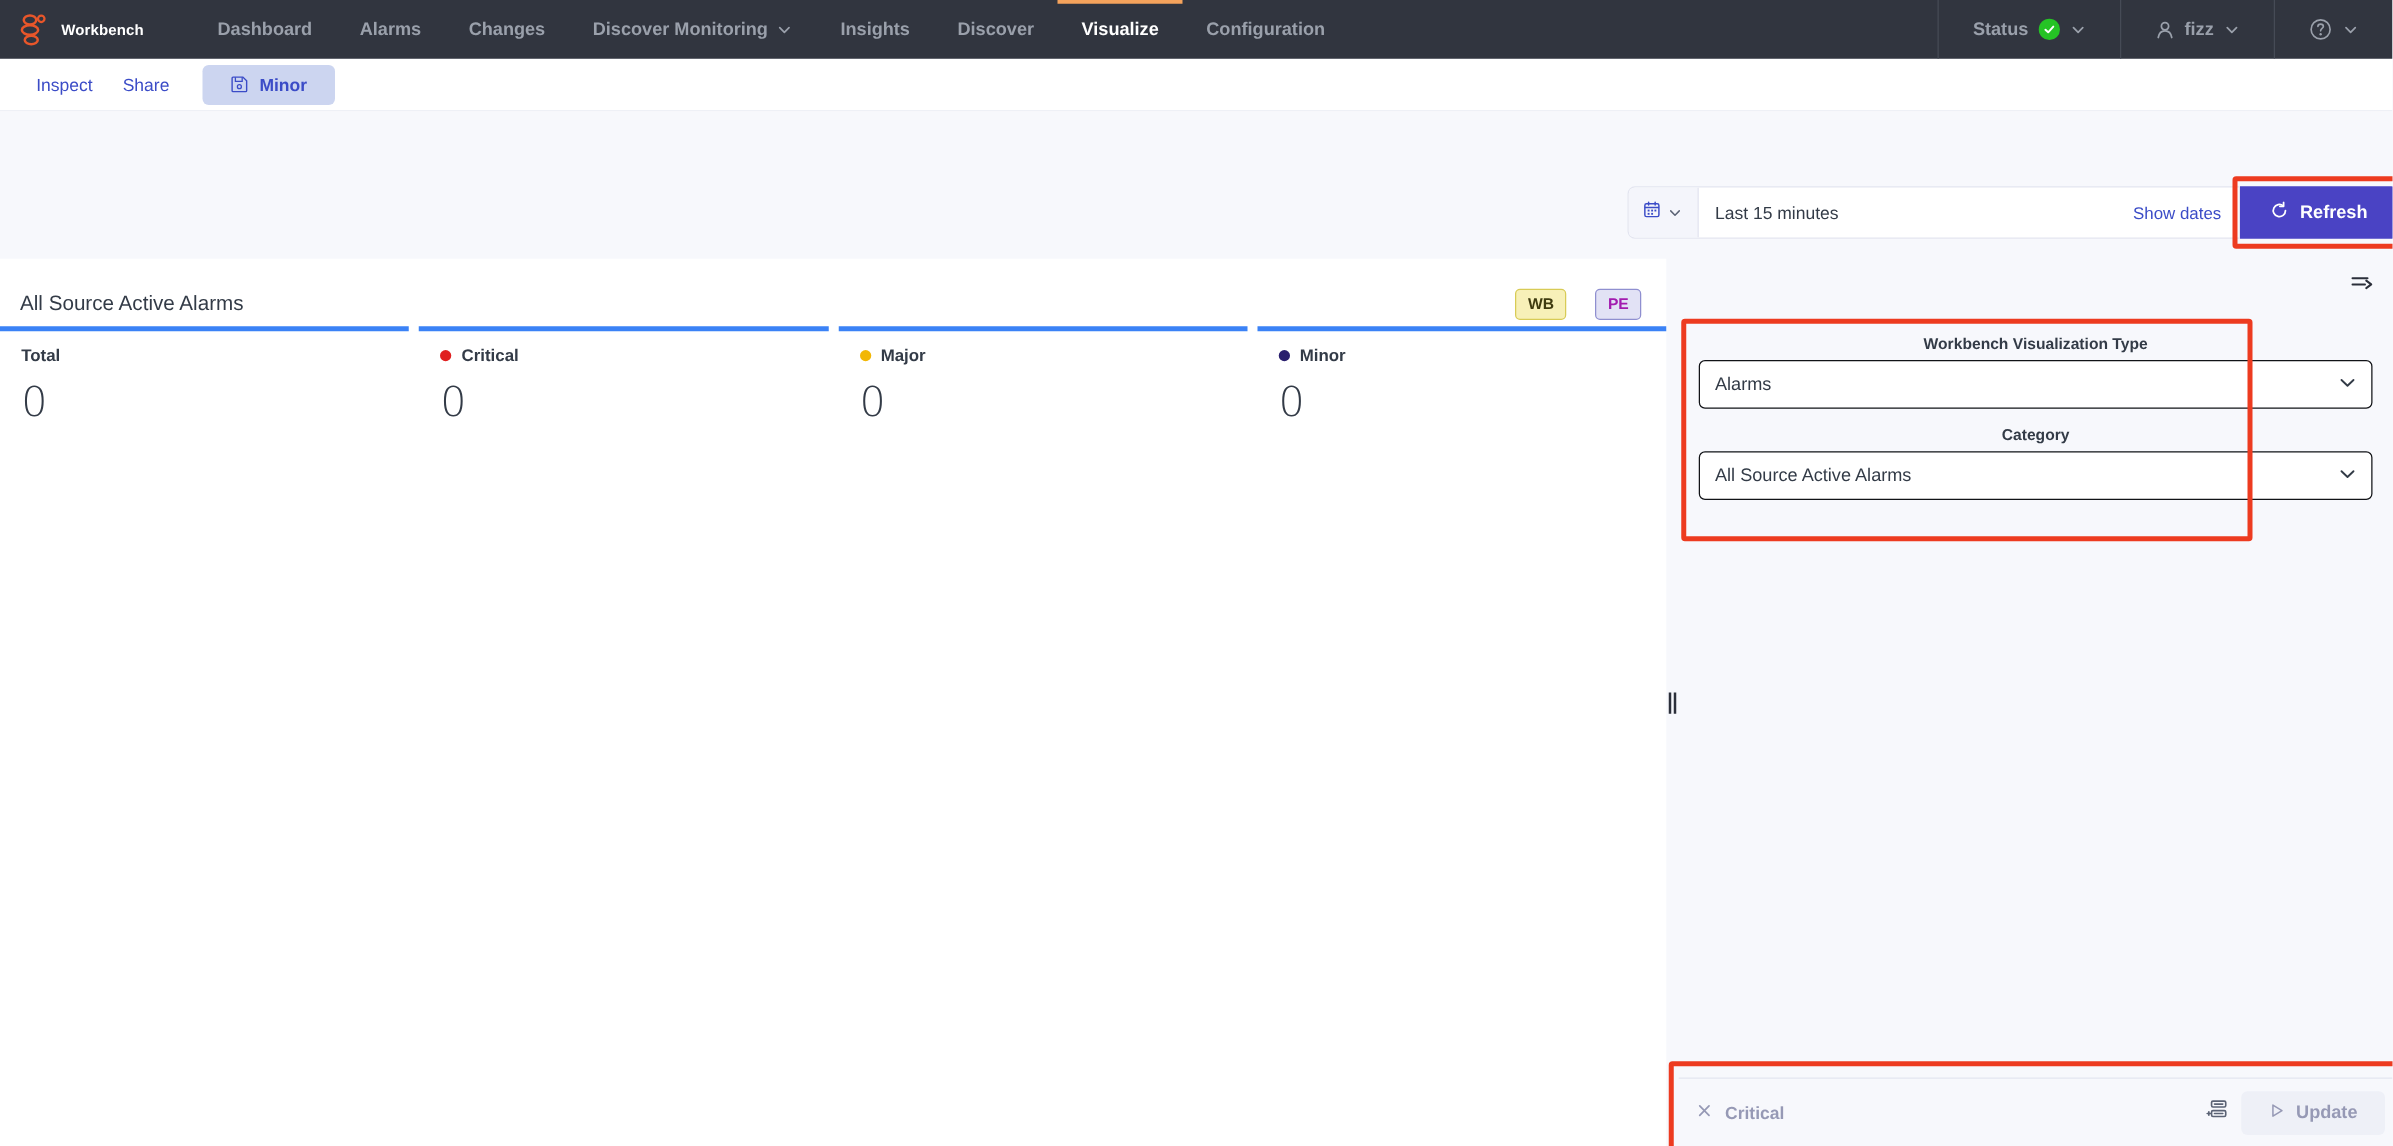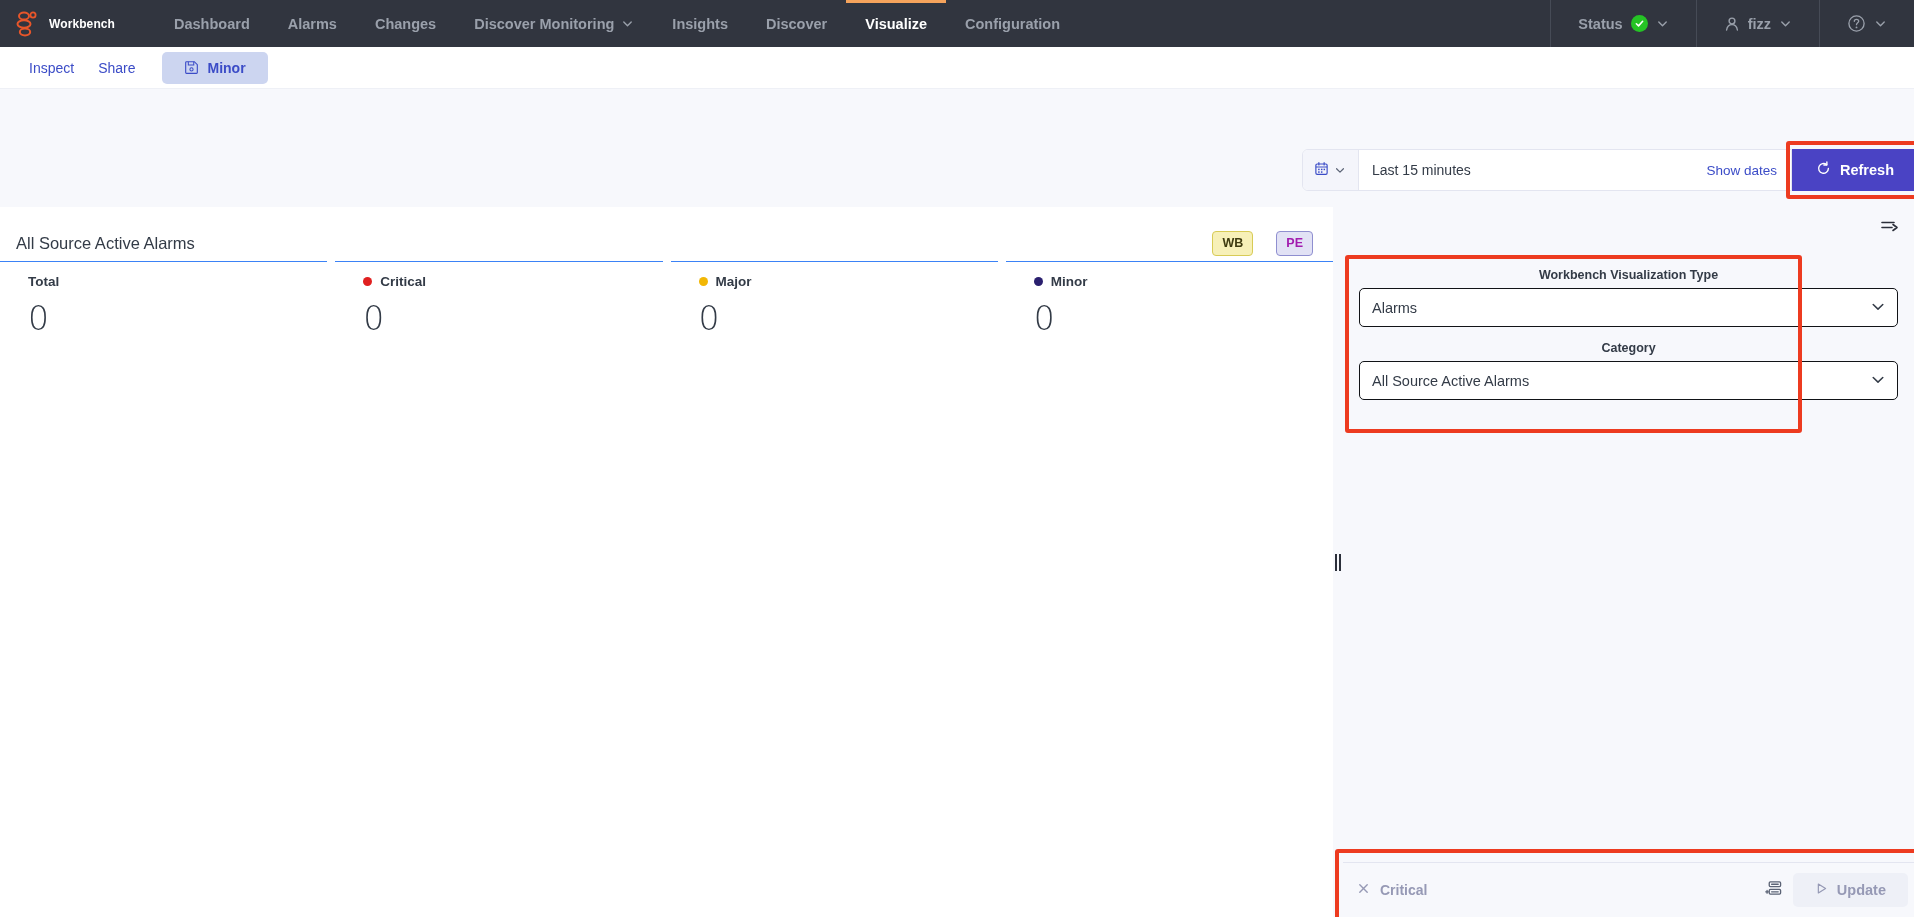--- a/index.html
+++ b/index.html
@@ -137,22 +137,22 @@
   .badges { display: flex; gap: 23px; }
   .badge {
     font-size: 12.5px; font-weight: bold;
     padding: 3px 9px; border-radius: 4px; line-height: 1.35;
   }
   .badge.wb { background: #f7f0b8; border: 1px solid #d8cb56; color: #3f3b10; }
   .badge.pe { background: #e2e2f5; border: 1px solid #8f8fd0; color: #a21caf; }
 
   .metrics { display: flex; padding: 0 0 0 0; }
   .metric {
-    flex: 1 1 0; padding: 12px 0 0 28px;
-    border-top: 1px solid #3b82f6; position: relative;
+    flex: 1 1 0; padding: 12px 0 0 17px;
+    border-top: 4px solid #3b82f6; position: relative;
     min-height: 90px;
   }
   .metric-label {
     display: flex; align-items: center; gap: 8px;
     font-size: 13.5px; font-weight: bold; color: #333b47;
   }
   .dot { width: 9px; height: 9px; border-radius: 50%; flex: 0 0 auto; }
   .metric-value {
     margin-top: 13px;
     font-size: 33px; font-weight: 300; color: #333b47;

